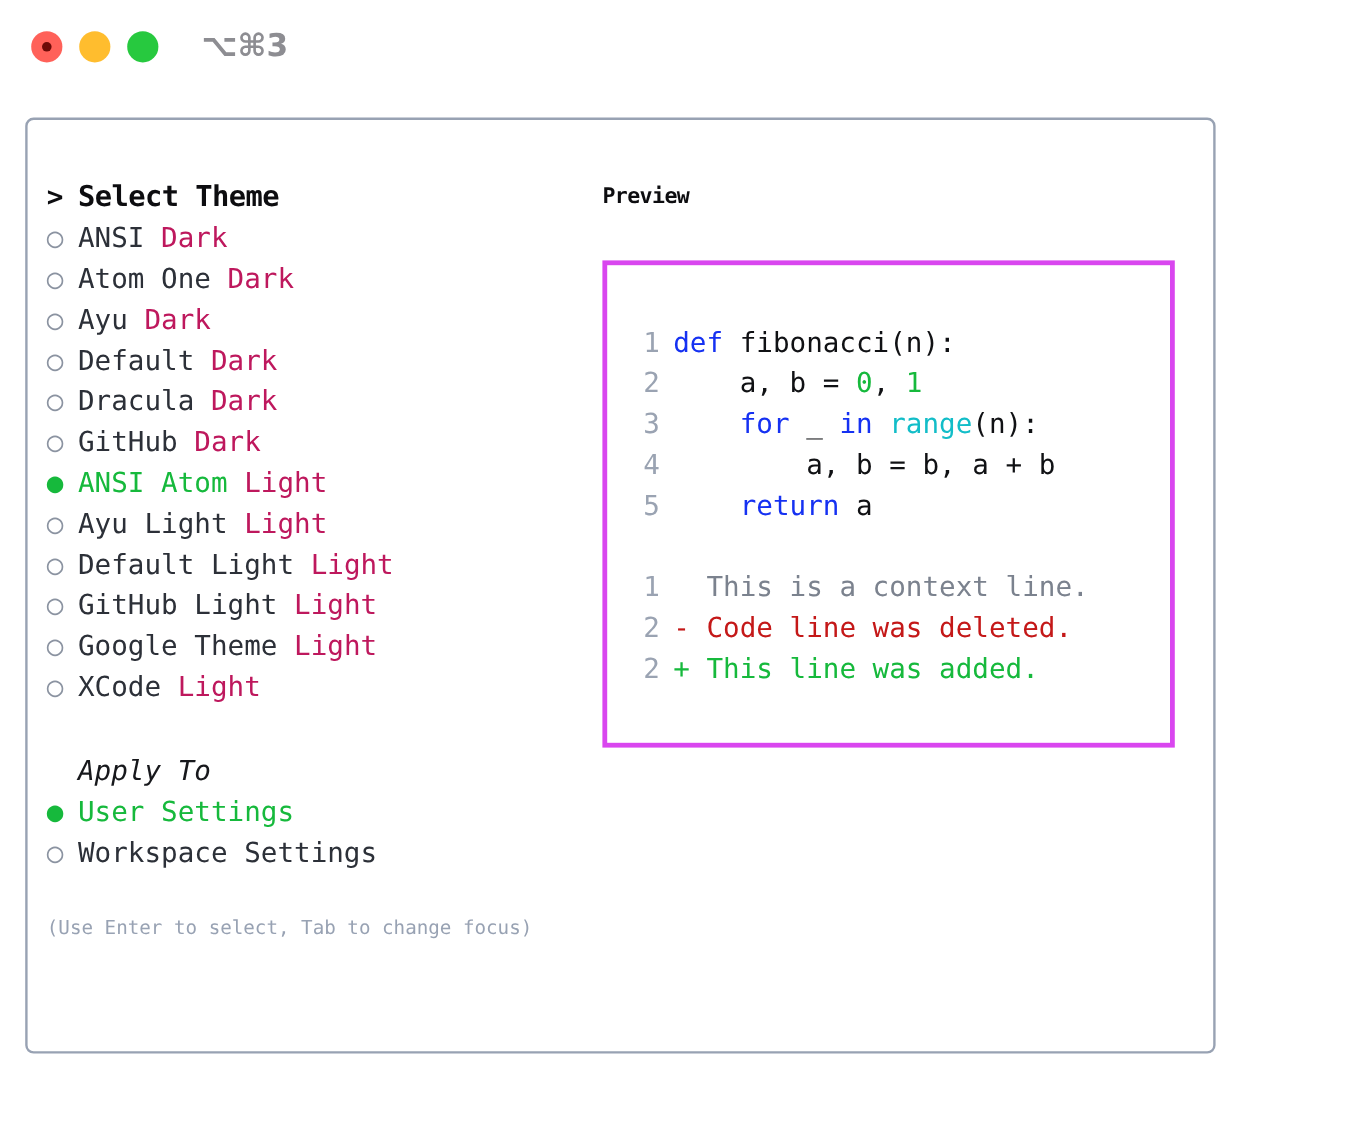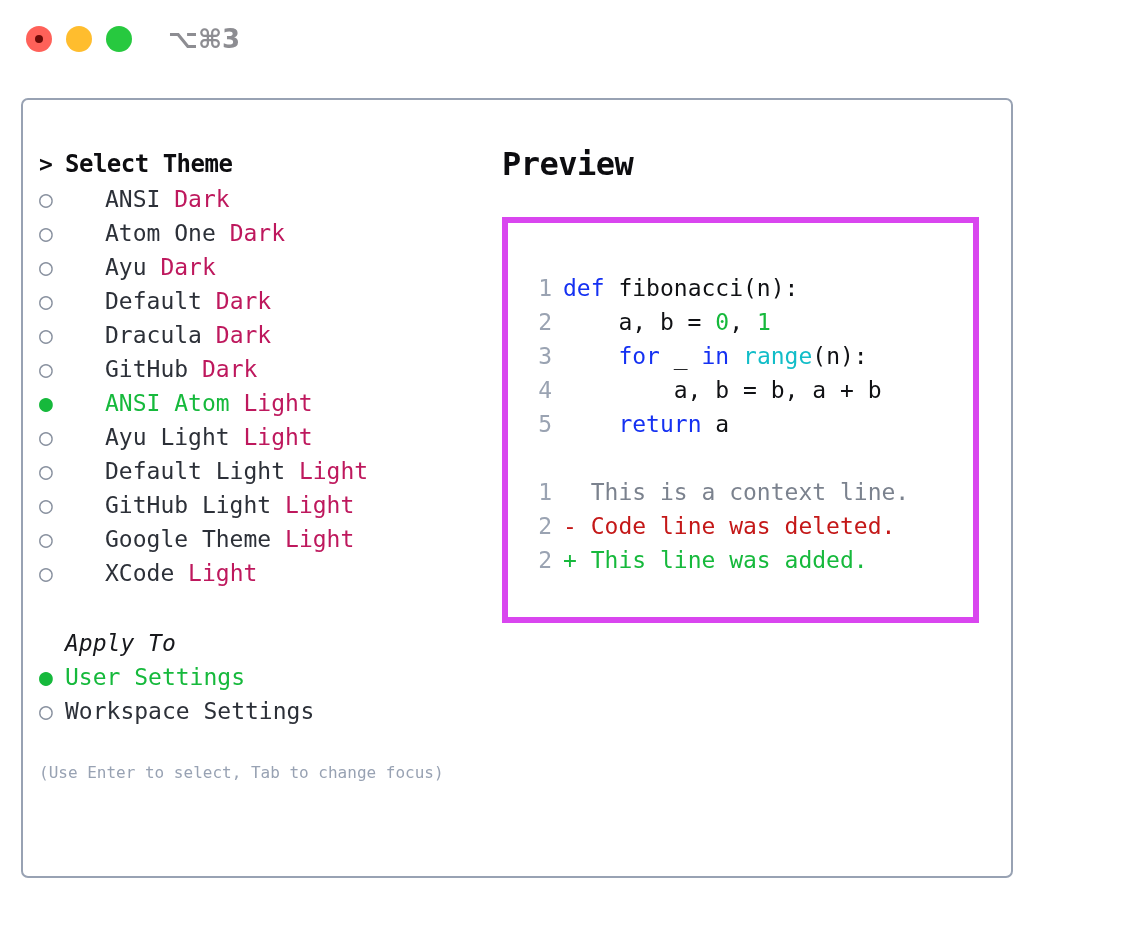--- a/index.html
+++ b/index.html
@@ -108,21 +108,21 @@
   #theme-header {
     font-weight: bold;
     color: #0d0d10;
     font-size: 24px;
     height: 36px;
     line-height: 36px;
     letter-spacing: -0.5px;
   }
   #theme-header .marker { color: #0d0d10; font-weight: bold; }
 
-  .theme-name { color: #2c3038; margin-left: 40px; }
+  .theme-name { color: #2c3038; }
   .theme-name.selected { color: #16b93c; }
   .theme-variant { color: #be185d; }
 
   .gap-block { height: 36px; }
 
   #apply-label {
     color: #17181c;
     font-size: 23px;
     font-style: italic;
   }
@@ -140,32 +140,32 @@
 
   
   #right-pane {
     position: absolute;
     left: 479px;
     top: 46px;
     width: 490px;
   }
 
   #preview-title {
-    font-size: 32px;
+    font-size: 18px;
     font-weight: bold;
     color: #0d0d10;
     line-height: 36px;
     letter-spacing: -0.5px;
   }
 
   #code-box {
     margin-top: 35px;
     width: 477px;
     height: 406px;
-    border: 6px solid #d946ef;
+    border: 4px solid #d946ef;
     box-sizing: border-box;
     background: #ffffff;
     position: relative;
   }
 
   #code-inner {
     position: absolute;
     left: 18px;
     top: 48px;
     right: 8px;

